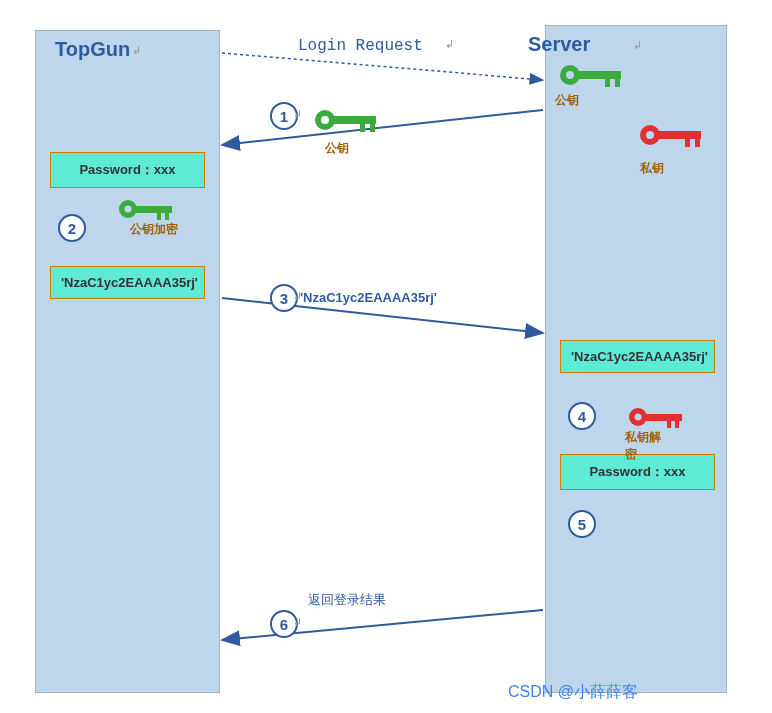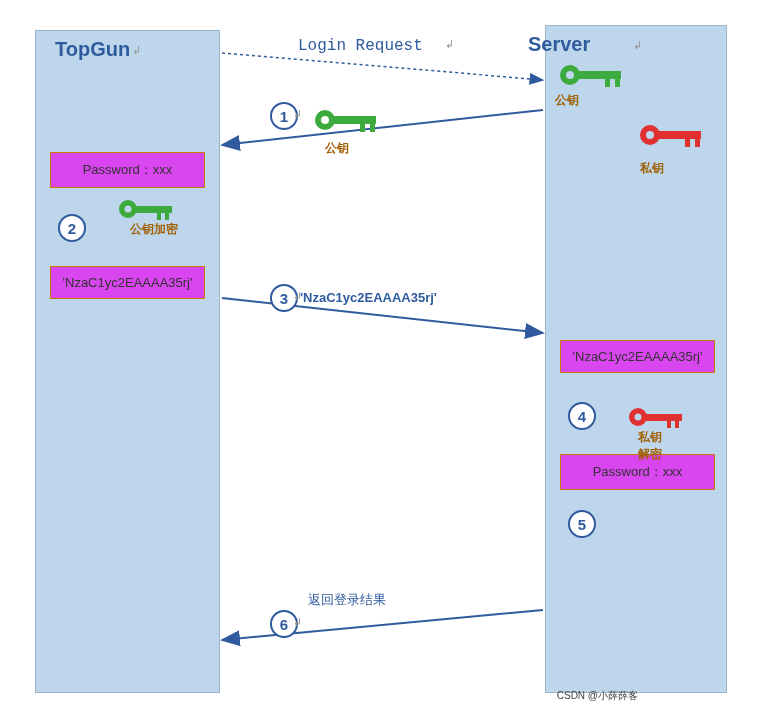--- a/index.html
+++ b/index.html
@@ -4,21 +4,21 @@
 <style>
 *{box-sizing:border-box;margin:0;padding:0}
 body{width:772px;height:713px;background:#fff;font-family:Arial,"Microsoft YaHei",sans-serif;position:relative;overflow:hidden}
 .canvas{position:absolute;top:0;left:0;width:668px;height:713px}
 .panel{position:absolute;background:#bdd6eb;border:1px solid #9bb4c8}
 .panel-left{left:35px;top:30px;width:185px;height:663px}
 .panel-right{left:545px;top:25px;width:182px;height:668px}
 .panel-title{position:absolute;font-size:20px;font-weight:bold;color:#2f5b9e}
 .title-left{left:55px;top:38px}
 .title-right{left:528px;top:33px}
-.box{position:absolute;background:#d946ef;border:1px solid #c87d00;padding:8px 10px;font-size:13px;color:#333;font-weight:normal;text-align:center}
+.box{position:absolute;background:#5eead4;border:1px solid #c87d00;padding:8px 10px;font-size:13px;color:#333;font-weight:bold;text-align:center}
 .box-pwd1{left:50px;top:152px;width:155px}
 .box-enc1{left:50px;top:266px;width:155px}
 .box-enc2{left:560px;top:340px;width:155px}
 .box-pwd2{left:560px;top:454px;width:155px}
 .box-verify{left:560px;top:548px;width:155px}
 .step{position:absolute;width:28px;height:28px;border:2px solid #2f5b9e;border-radius:50%;background:#fff;color:#2f5b9e;font-weight:bold;font-size:15px;display:flex;align-items:center;justify-content:center}
 .step1{left:270px;top:102px}
 .step2{left:58px;top:214px}
 .step3{left:270px;top:284px}
 .step4{left:568px;top:402px}
@@ -26,22 +26,22 @@
 .step6{left:270px;top:610px}
 .label{position:absolute;font-size:13px;color:#2f5b9e}
 .login-lbl{left:298px;top:37px;font-family:'Courier New',monospace;font-size:16px}
 .enc-lbl{left:300px;top:290px;font-weight:bold}
 .return-lbl{left:308px;top:591px}
 .keylbl{position:absolute;font-size:12px;color:#a16207;font-weight:bold}
 .klbl-pub-top{left:555px;top:92px}
 .klbl-priv-top{left:640px;top:160px}
 .klbl-pub-mid{left:325px;top:140px}
 .klbl-enc{left:130px;top:221px}
-.klbl-dec{left:638px;top:429px}
-.watermark{position:absolute;right:30px;bottom:10px;color:#404040;font-size:10px}
+.klbl-dec{left:625px;top:429px}
+.watermark{position:absolute;right:30px;bottom:10px;color:#3b82f6;font-size:16px}
 .little-arrow{position:absolute;font-size:11px;color:#999}
 </style>
 </head>
 <body>
 
 <div class="canvas">
 
 <svg width="772" height="713" style="position:absolute;top:0;left:0">
   <defs>
     <marker id="ah" markerWidth="10" markerHeight="8" refX="9" refY="4" orient="auto">

